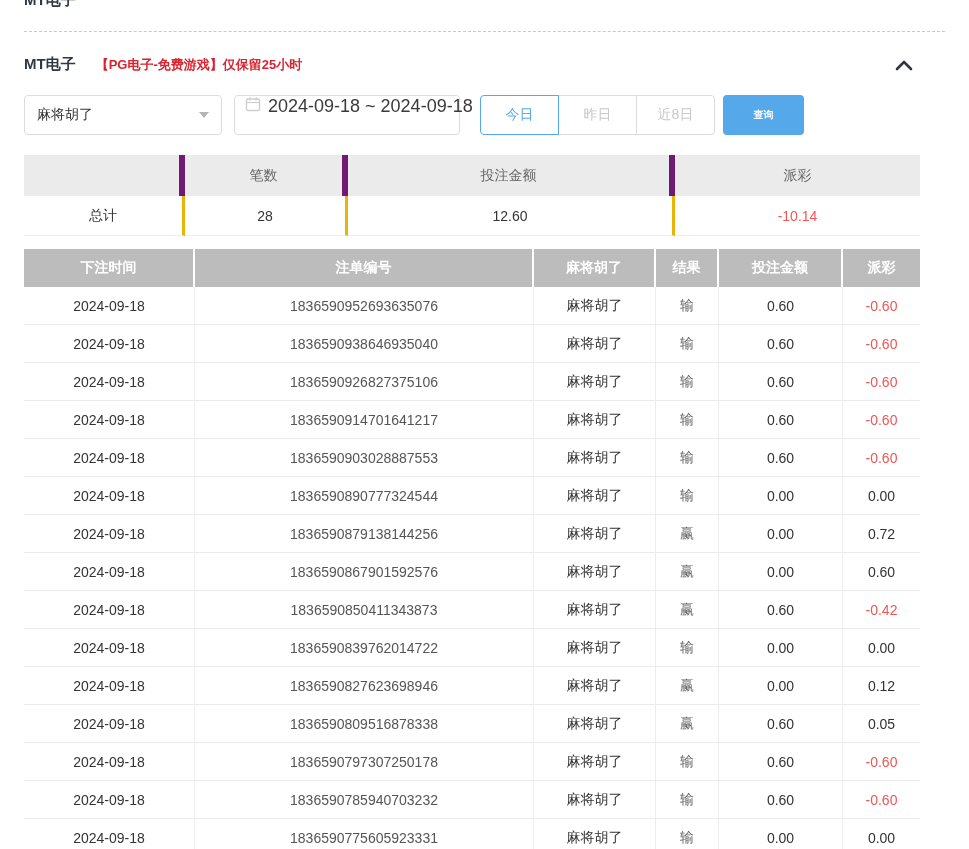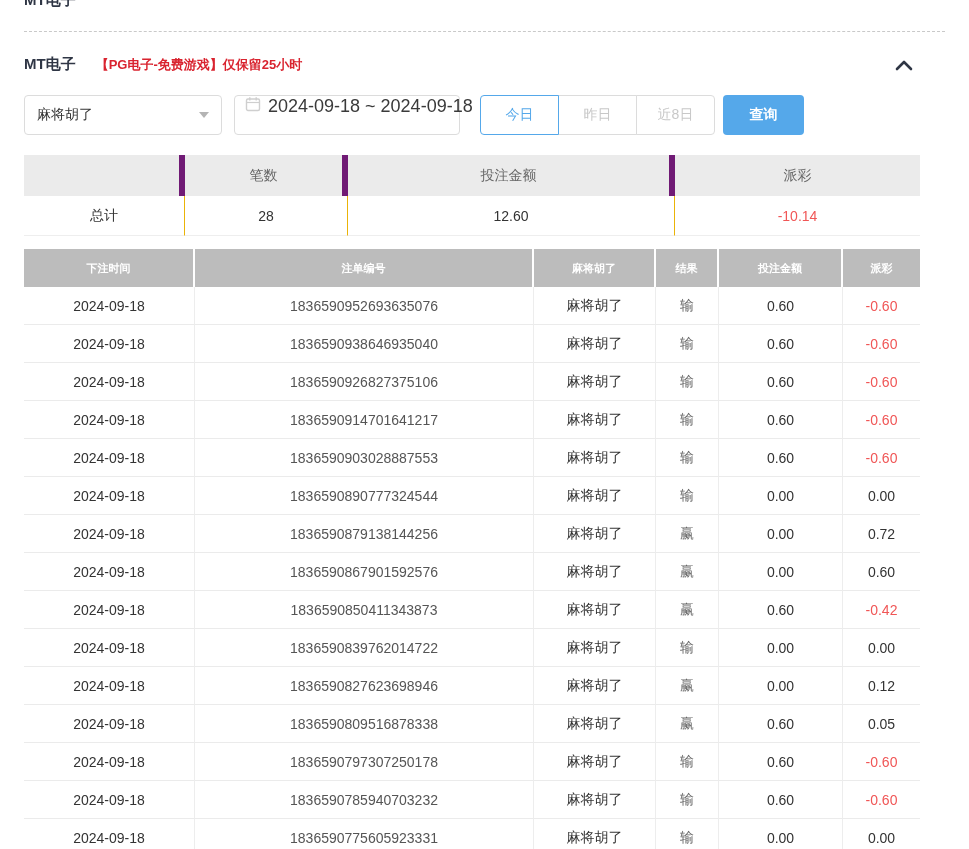--- a/index.html
+++ b/index.html
@@ -88,21 +88,21 @@
   .quick-btn.active {
     border-color: #55a8ea;
     color: #55a8ea;
     z-index: 2;
   }
   .search-btn {
     margin-left: 8px;
     width: 81px; height: 40px;
     background: #55a8ea;
     border: none; border-radius: 4px;
-    color: #fff; font-size: 14px; font-weight: bold;
+    color: #fff; font-size: 10px; font-weight: bold;
     cursor: pointer;
   }
 
   
   table { border-collapse: separate; border-spacing: 0; table-layout: fixed; width: 896px; }
   td, th { text-align: center; overflow: hidden; white-space: nowrap; }
 
   .summary-table { margin-top: 20px; }
   .summary-table th {
     background: #ebebeb;
@@ -112,30 +112,30 @@
     height: 41px;
     border-right: 6px solid #701a75;
   }
   .summary-table th:last-child { border-right: none; }
   .summary-table td {
     height: 40px;
     font-size: 14px;
     color: #333;
     background: #fff;
     border-bottom: 1px solid #eee;
-    border-right: 1px solid #eab308;
+    border-right: 3px solid #eab308;
   }
   .summary-table td:last-child { border-right: none; }
 
   .main-table { margin-top: 13px; }
   .main-table th {
     background: #bcbcbc;
     color: #fff;
     font-weight: bold;
-    font-size: 11px;
+    font-size: 14px;
     height: 38px;
     border-right: 2px solid #fff;
   }
   .main-table th:last-child { border-right: none; }
   .main-table td {
     height: 38px;
     font-size: 14px;
     color: #333;
     background: #fff;
     border-bottom: 1px solid #ebebeb;

